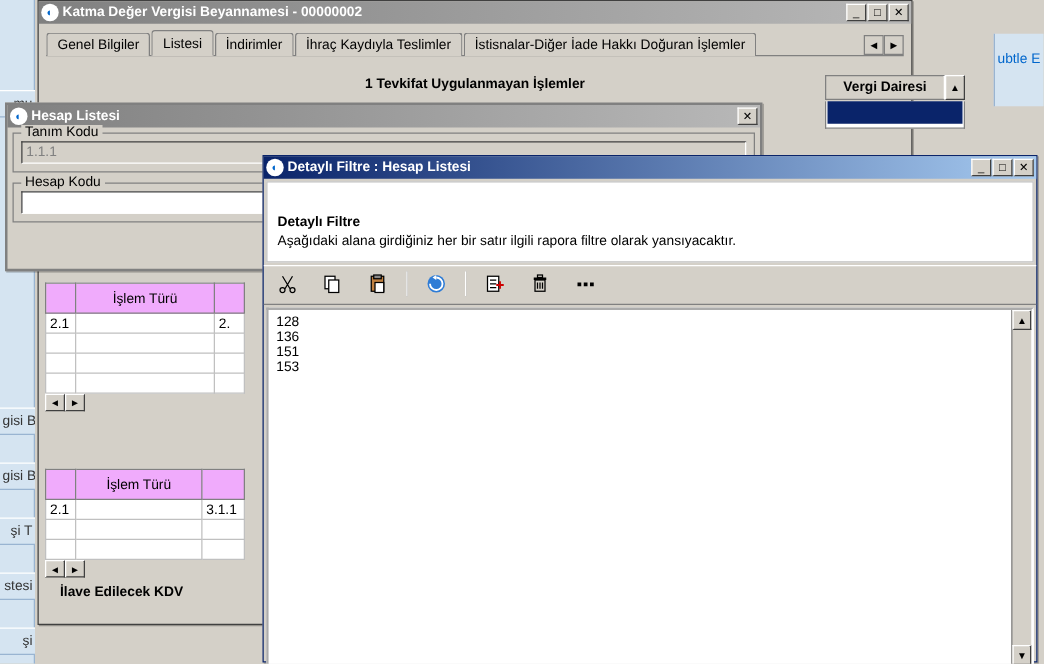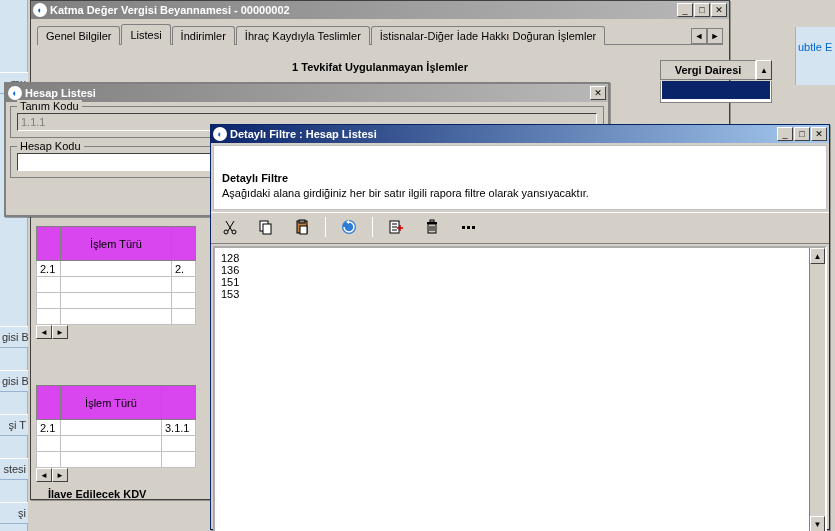--- a/index.html
+++ b/index.html
@@ -27,21 +27,21 @@
 .legend { position: absolute; top: -7px; left: 6px; background: #d4d0c8; padding: 0 3px; font-size: 11px; }
 .inset-input { width: 100%; height: 18px; border: 1px solid #808080; border-top-color: #404040; border-left-color: #404040; border-bottom-color: #fff; border-right-color: #fff; padding: 1px 3px; background: #fff; font-size: 11px; }
 .inset-input.disabled { background: #d4d0c8; color: #808080; }
 .input-row { display: flex; align-items: stretch; }
 .input-row .inset-input { flex: 1; }
 .drop-btn { width: 16px; background: #d4d0c8; border: 1px solid #fff; border-right-color: #404040; border-bottom-color: #404040; display: flex; align-items: center; justify-content: center; cursor: pointer; font-size: 8px; }
 
 
 .tables-area { position: absolute; left: 36px; top: 226px; width: 170px; }
 .mini-table { border: 1px solid #808080; background: #fff; width: 160px; border-collapse: collapse; }
-.mini-table th { background: #d946ef; border: 1px solid #808080; padding: 2px 4px; font-weight: normal; text-align: center; height: 34px; }
+.mini-table th { background: #f0abfc; border: 1px solid #808080; padding: 2px 4px; font-weight: normal; text-align: center; height: 24px; }
 .mini-table td { border: 1px solid #c0c0c0; padding: 1px 3px; height: 16px; }
 .hscroll { display: flex; margin-top: 0; }
 .hscroll-btn { width: 16px; height: 14px; background: #d4d0c8; border: 1px solid #fff; border-right-color: #404040; border-bottom-color: #404040; display: flex; align-items: center; justify-content: center; font-size: 8px; cursor: pointer; }
 .sub-label { font-weight: bold; margin: 6px 12px 4px; }
 
 
 .vergi { position: absolute; left: 660px; top: 60px; width: 112px; }
 .vergi-header { display: flex; }
 .vergi-header-cell { flex: 1; text-align: center; font-weight: bold; background: #d4d0c8; border: 1px solid #808080; border-right-color:#fff; border-bottom-color:#808080; padding: 3px 4px; }
 .vergi-scroll-btn { width: 16px; background:#d4d0c8; border: 1px solid #fff; border-right-color:#404040; border-bottom-color:#404040; display:flex; align-items:center; justify-content:center; font-size:8px; cursor:pointer; }

